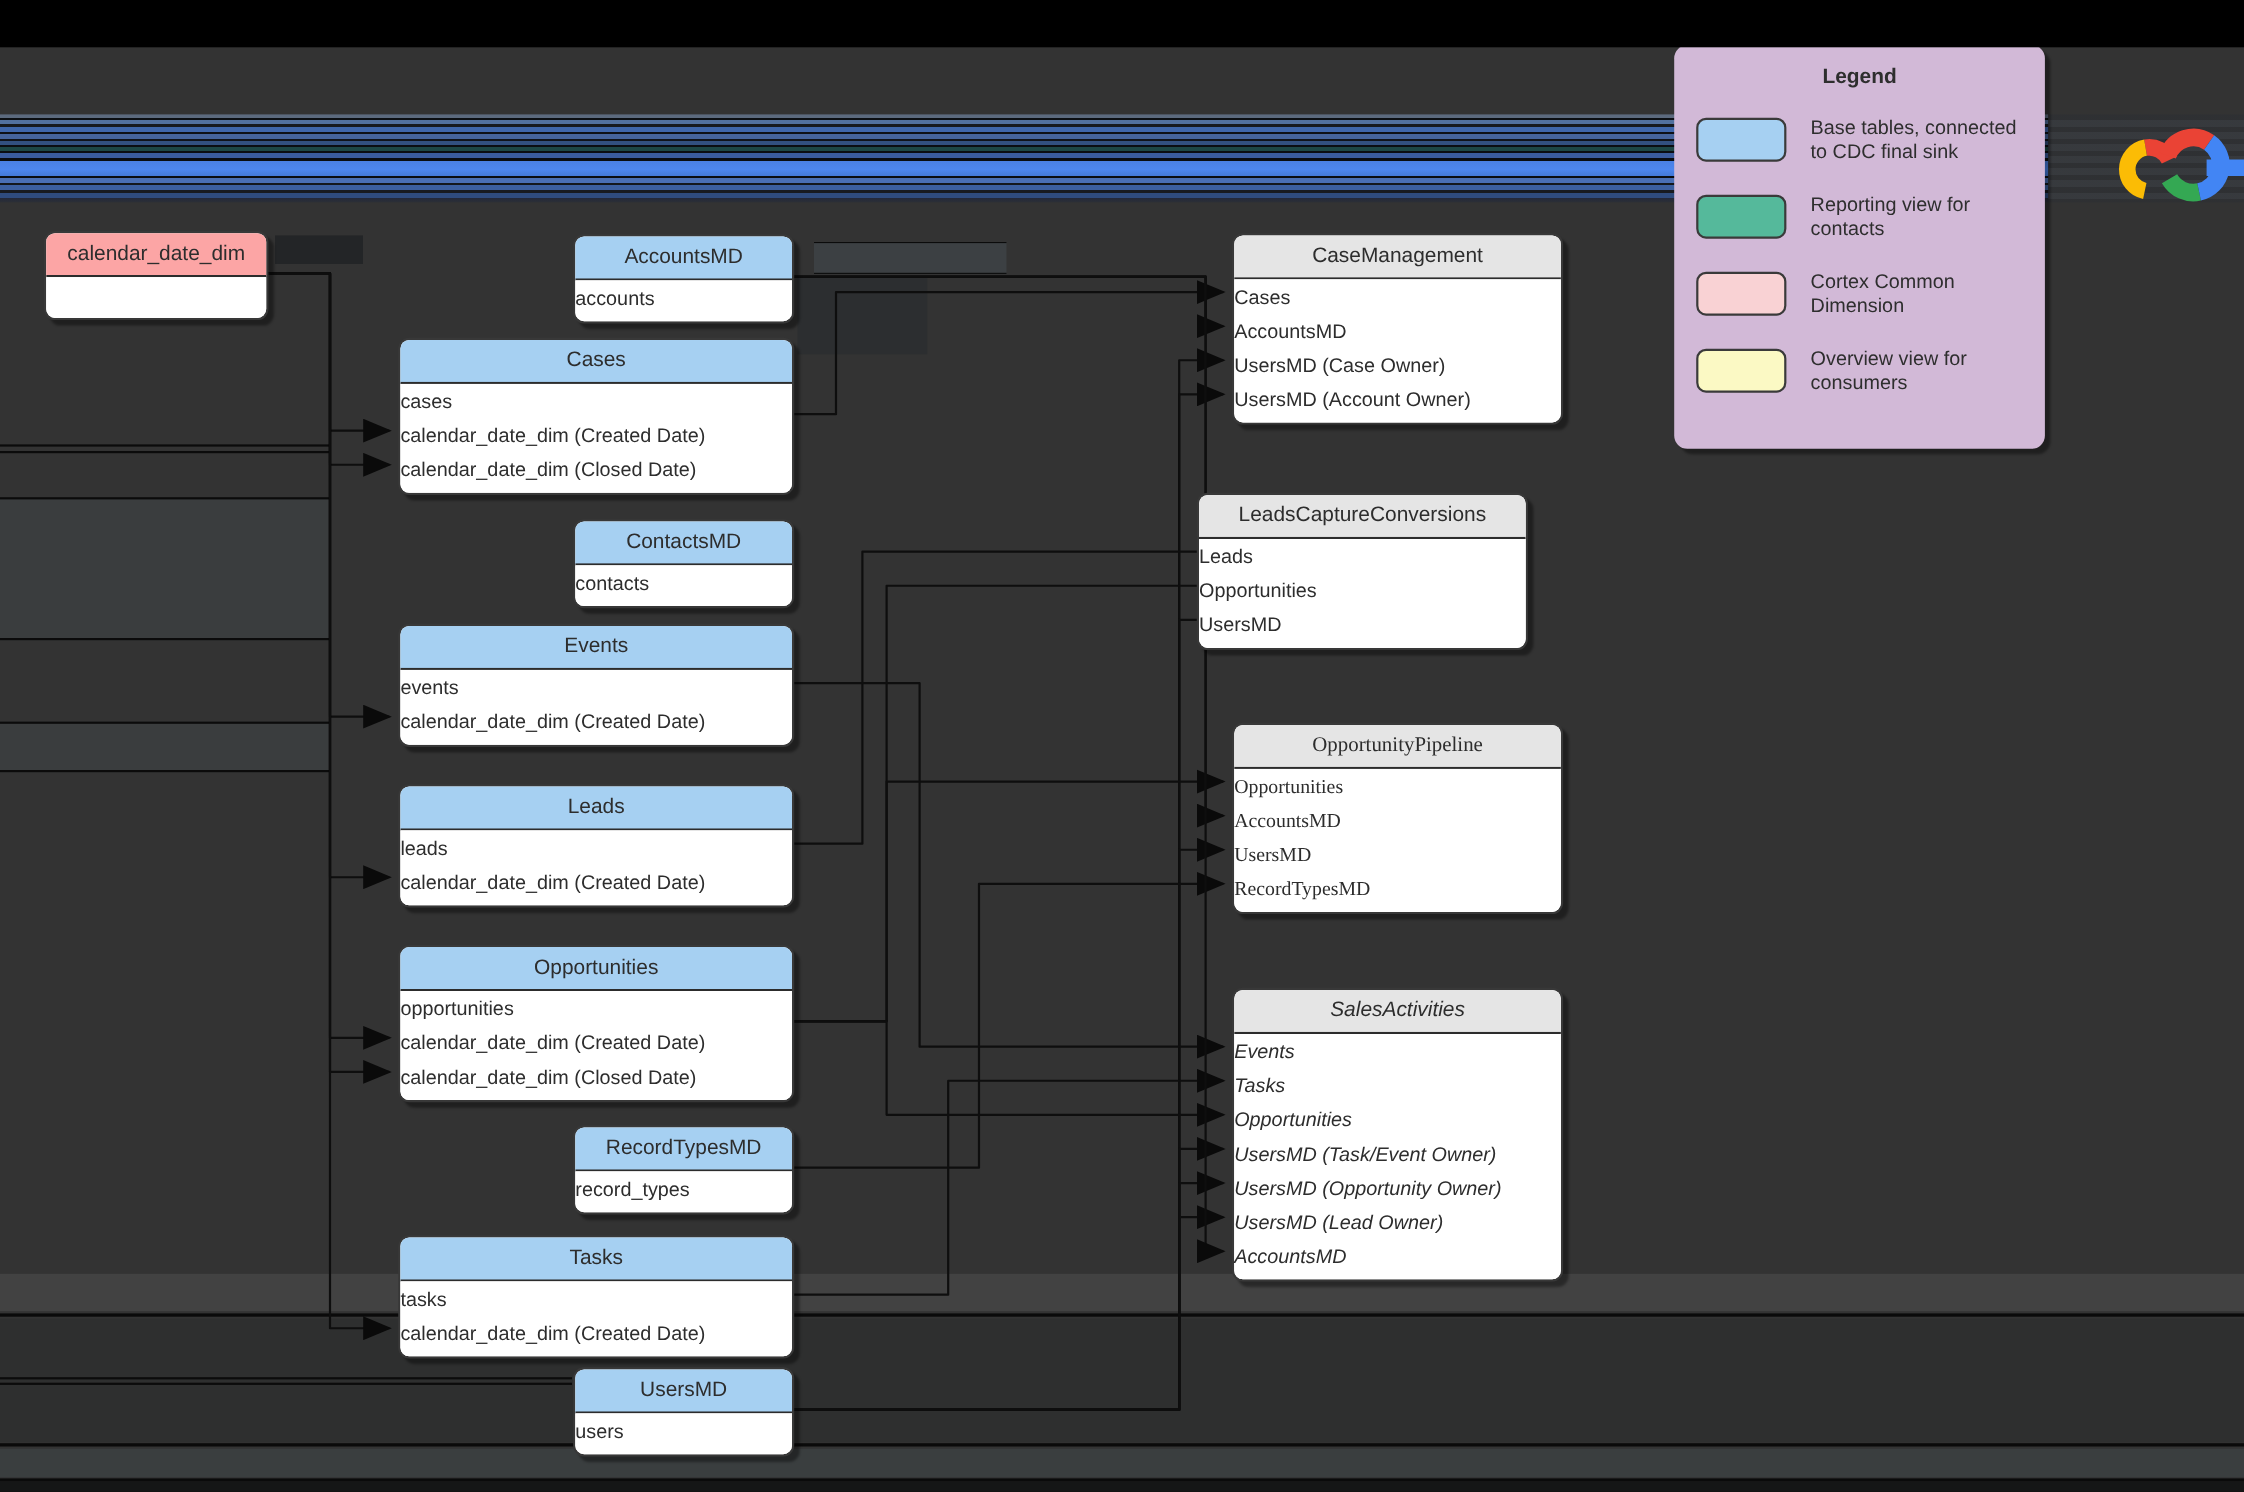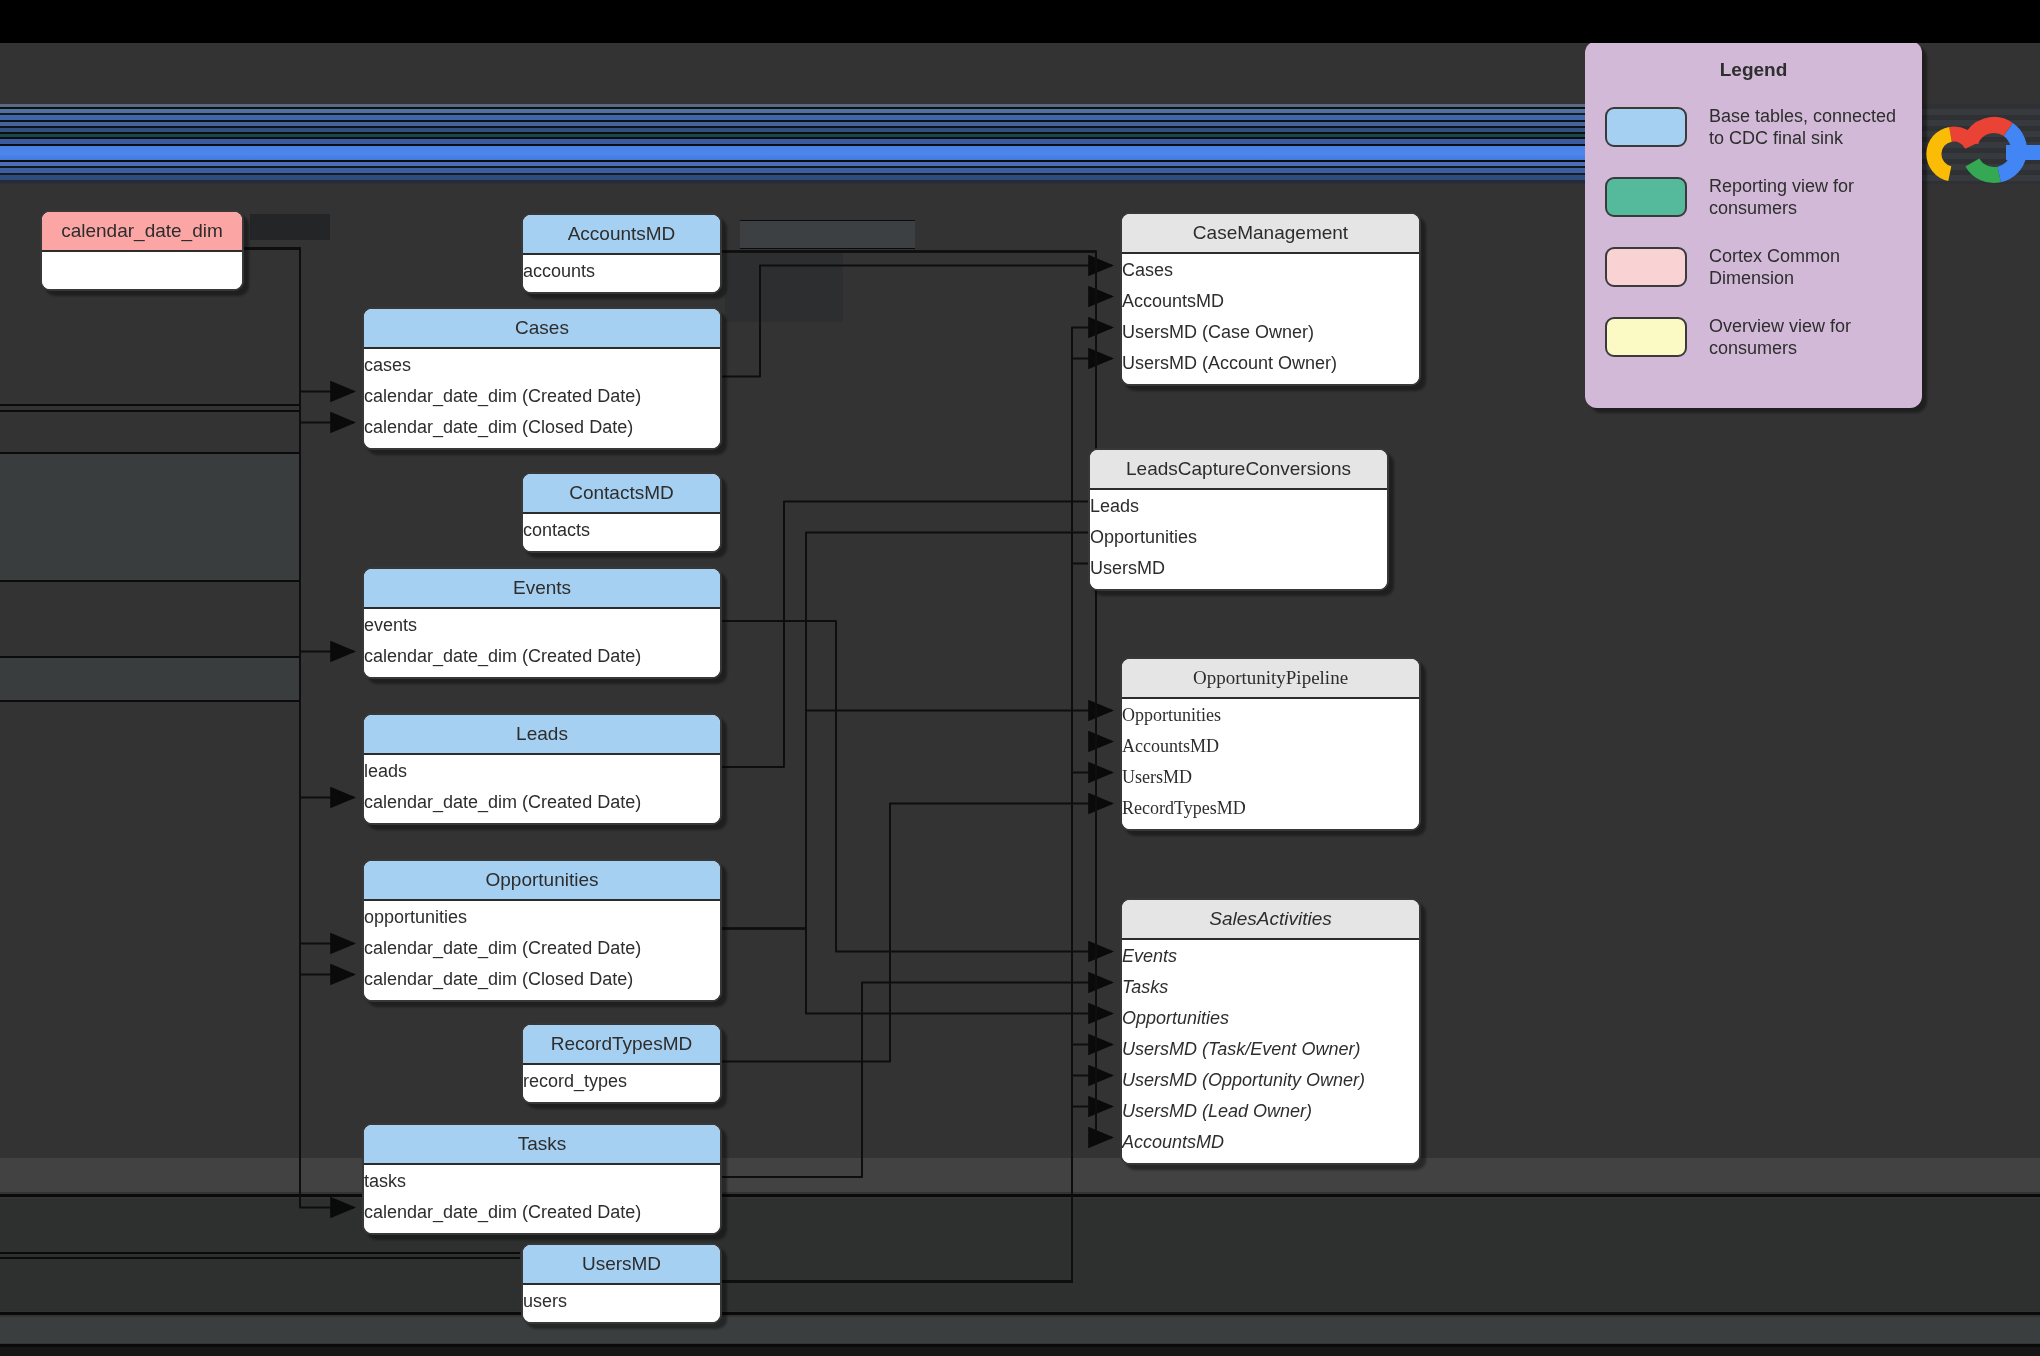--- a/index.html
+++ b/index.html
@@ -27,21 +27,21 @@
   .tbl{position:absolute;z-index:4;border-radius:10px;background:#fff;
        border:2px solid #383838;filter:drop-shadow(5px 5px 1px rgba(0,0,0,0.38));}
   .tbl-header{height:38px;line-height:38px;text-align:center;font-size:19px;
        border-bottom:2px solid #2c2c2c;border-radius:8px 8px 0 0;font-weight:400;}
   .kind-base .tbl-header{background:#a6d0f2;}
   .kind-view .tbl-header{background:#e5e5e5;}
   .kind-dimension .tbl-header{background:#fca5a5;}
   .tbl-body{padding:1px 0 5px 0;border-radius:0 0 8px 8px;background:#fff;}
   .tbl-row{height:31px;line-height:31px;text-align:left;font-size:18px;white-space:nowrap;}
   
-  #legend{position:absolute;left:1585px;top:41px;width:337px;height:367px;z-index:5;
+  #legend{position:absolute;left:1522px;top:41px;width:337px;height:367px;z-index:5;
           background:#d2b9d7;border-radius:12px;filter:drop-shadow(5px 5px 1px rgba(0,0,0,0.38));
           box-sizing:border-box;padding:18px 20px;}
   #legend .lg-title{text-align:center;font-weight:bold;font-size:19px;margin-bottom:24px;color:#2e2e2e;}
   .lg-item{display:flex;align-items:center;margin-bottom:26px;}
   .lg-swatch{width:78px;height:36px;border:2px solid #3a3a3a;border-radius:9px;flex:0 0 auto;}
   .lg-swatch.c0{background:#a6d0f2;}
   .lg-swatch.c1{background:#55b99b;}
   .lg-swatch.c2{background:#fbf9c4;}
   .lg-swatch.c3{background:#f9d2d4;}
   .lg-label{margin-left:22px;font-size:18px;line-height:22px;color:#2e2e2e;}
@@ -216,21 +216,21 @@
     </div>
 
   <div id="legend">
     <div class="lg-title">Legend</div>
     <div class="lg-item">
       <div class="lg-swatch c0"></div>
       <div class="lg-label">Base tables, connected to CDC final sink</div>
     </div>
     <div class="lg-item">
       <div class="lg-swatch c1"></div>
-      <div class="lg-label">Reporting view for consumers</div>
+      <div class="lg-label">Reporting view for contacts</div>
     </div>
     <div class="lg-item">
       <div class="lg-swatch c3"></div>
       <div class="lg-label">Cortex Common Dimension</div>
     </div>
     <div class="lg-item">
       <div class="lg-swatch c2"></div>
       <div class="lg-label">Overview view for consumers</div>
     </div>
   </div>

